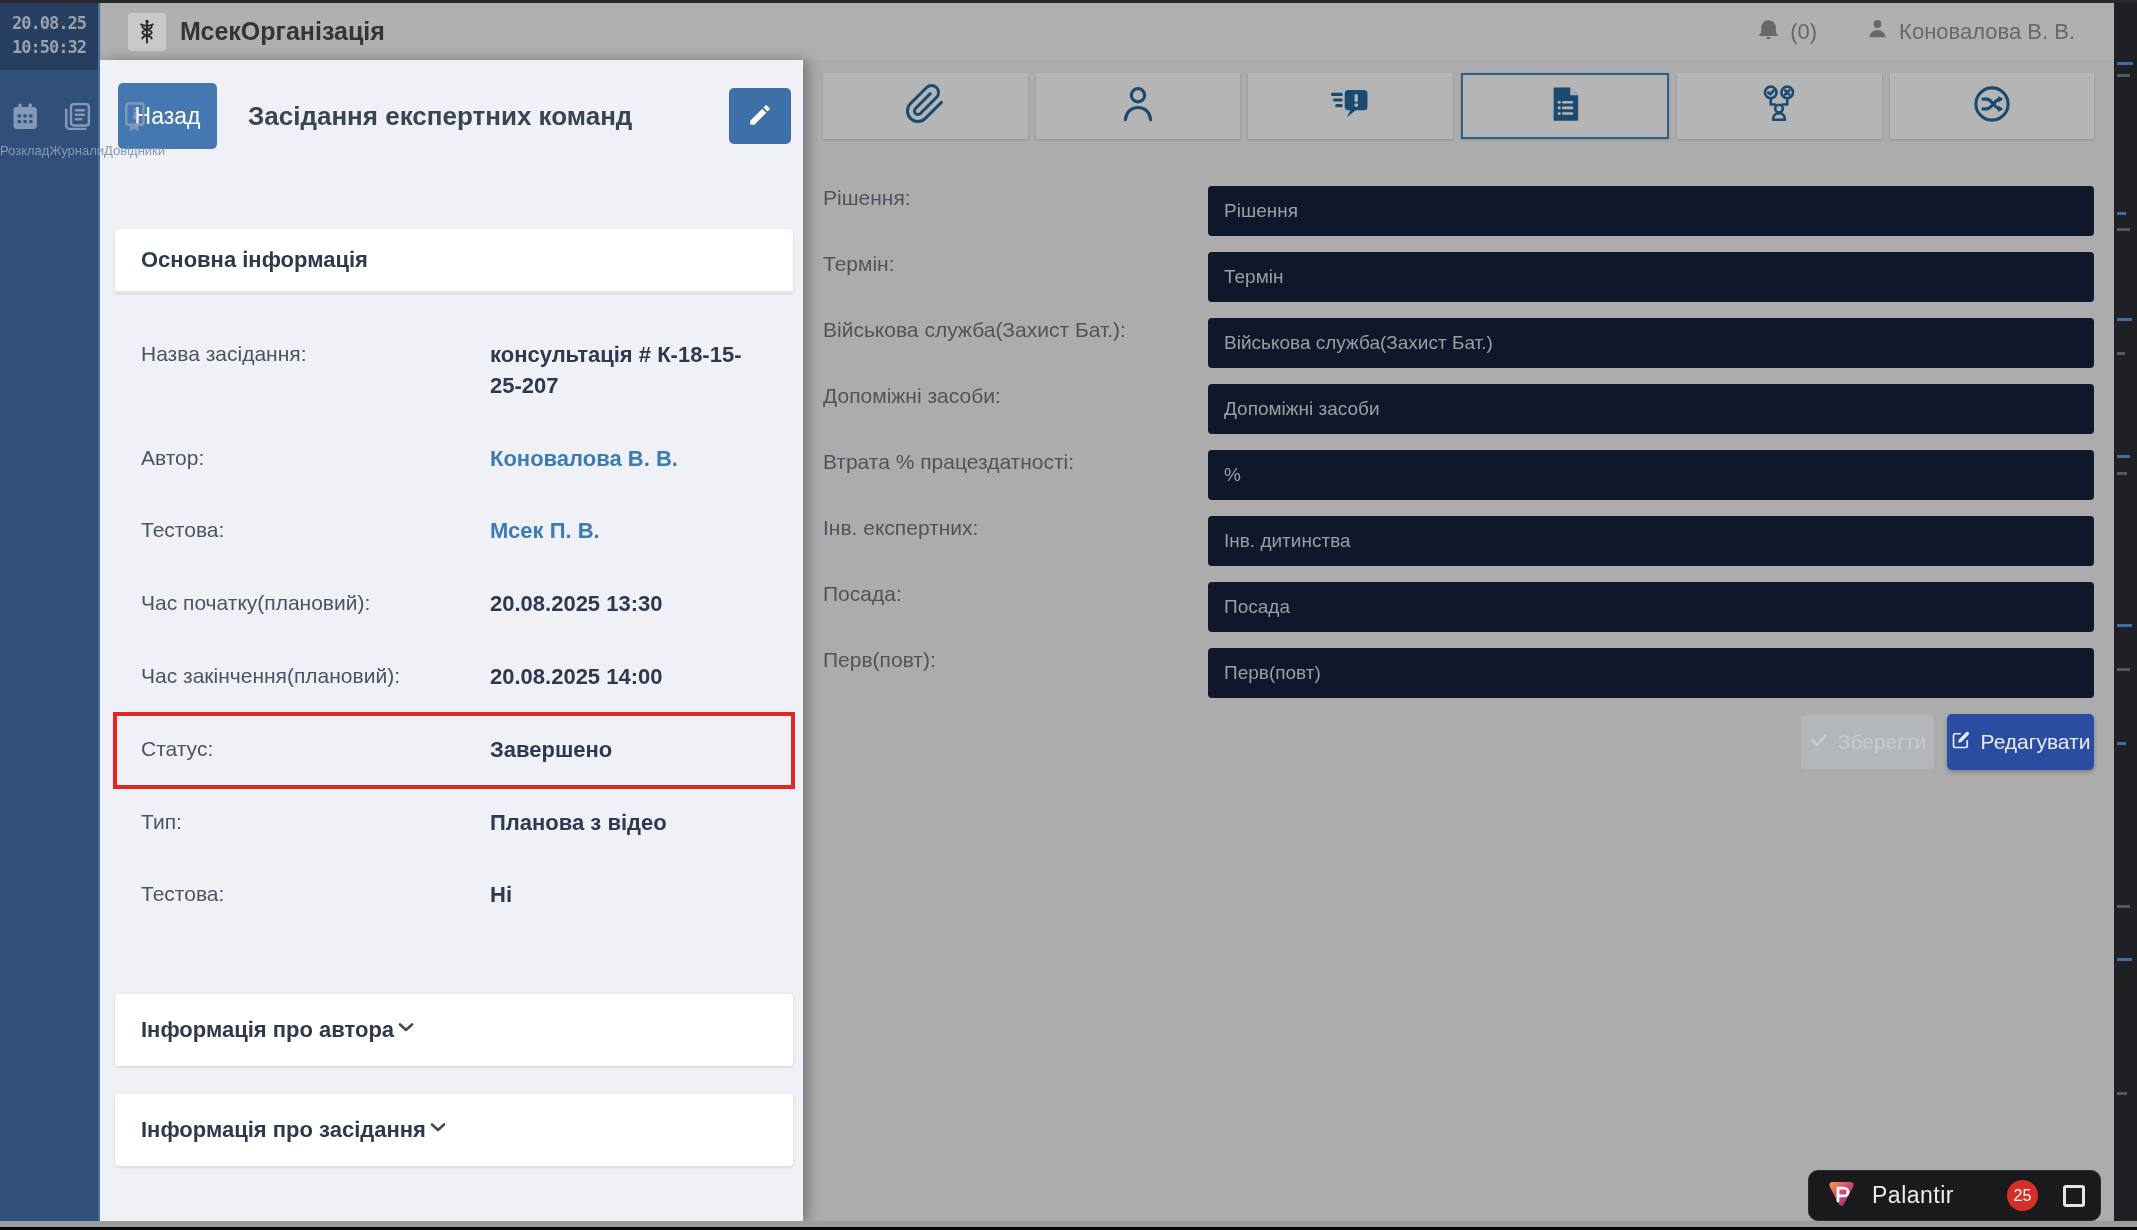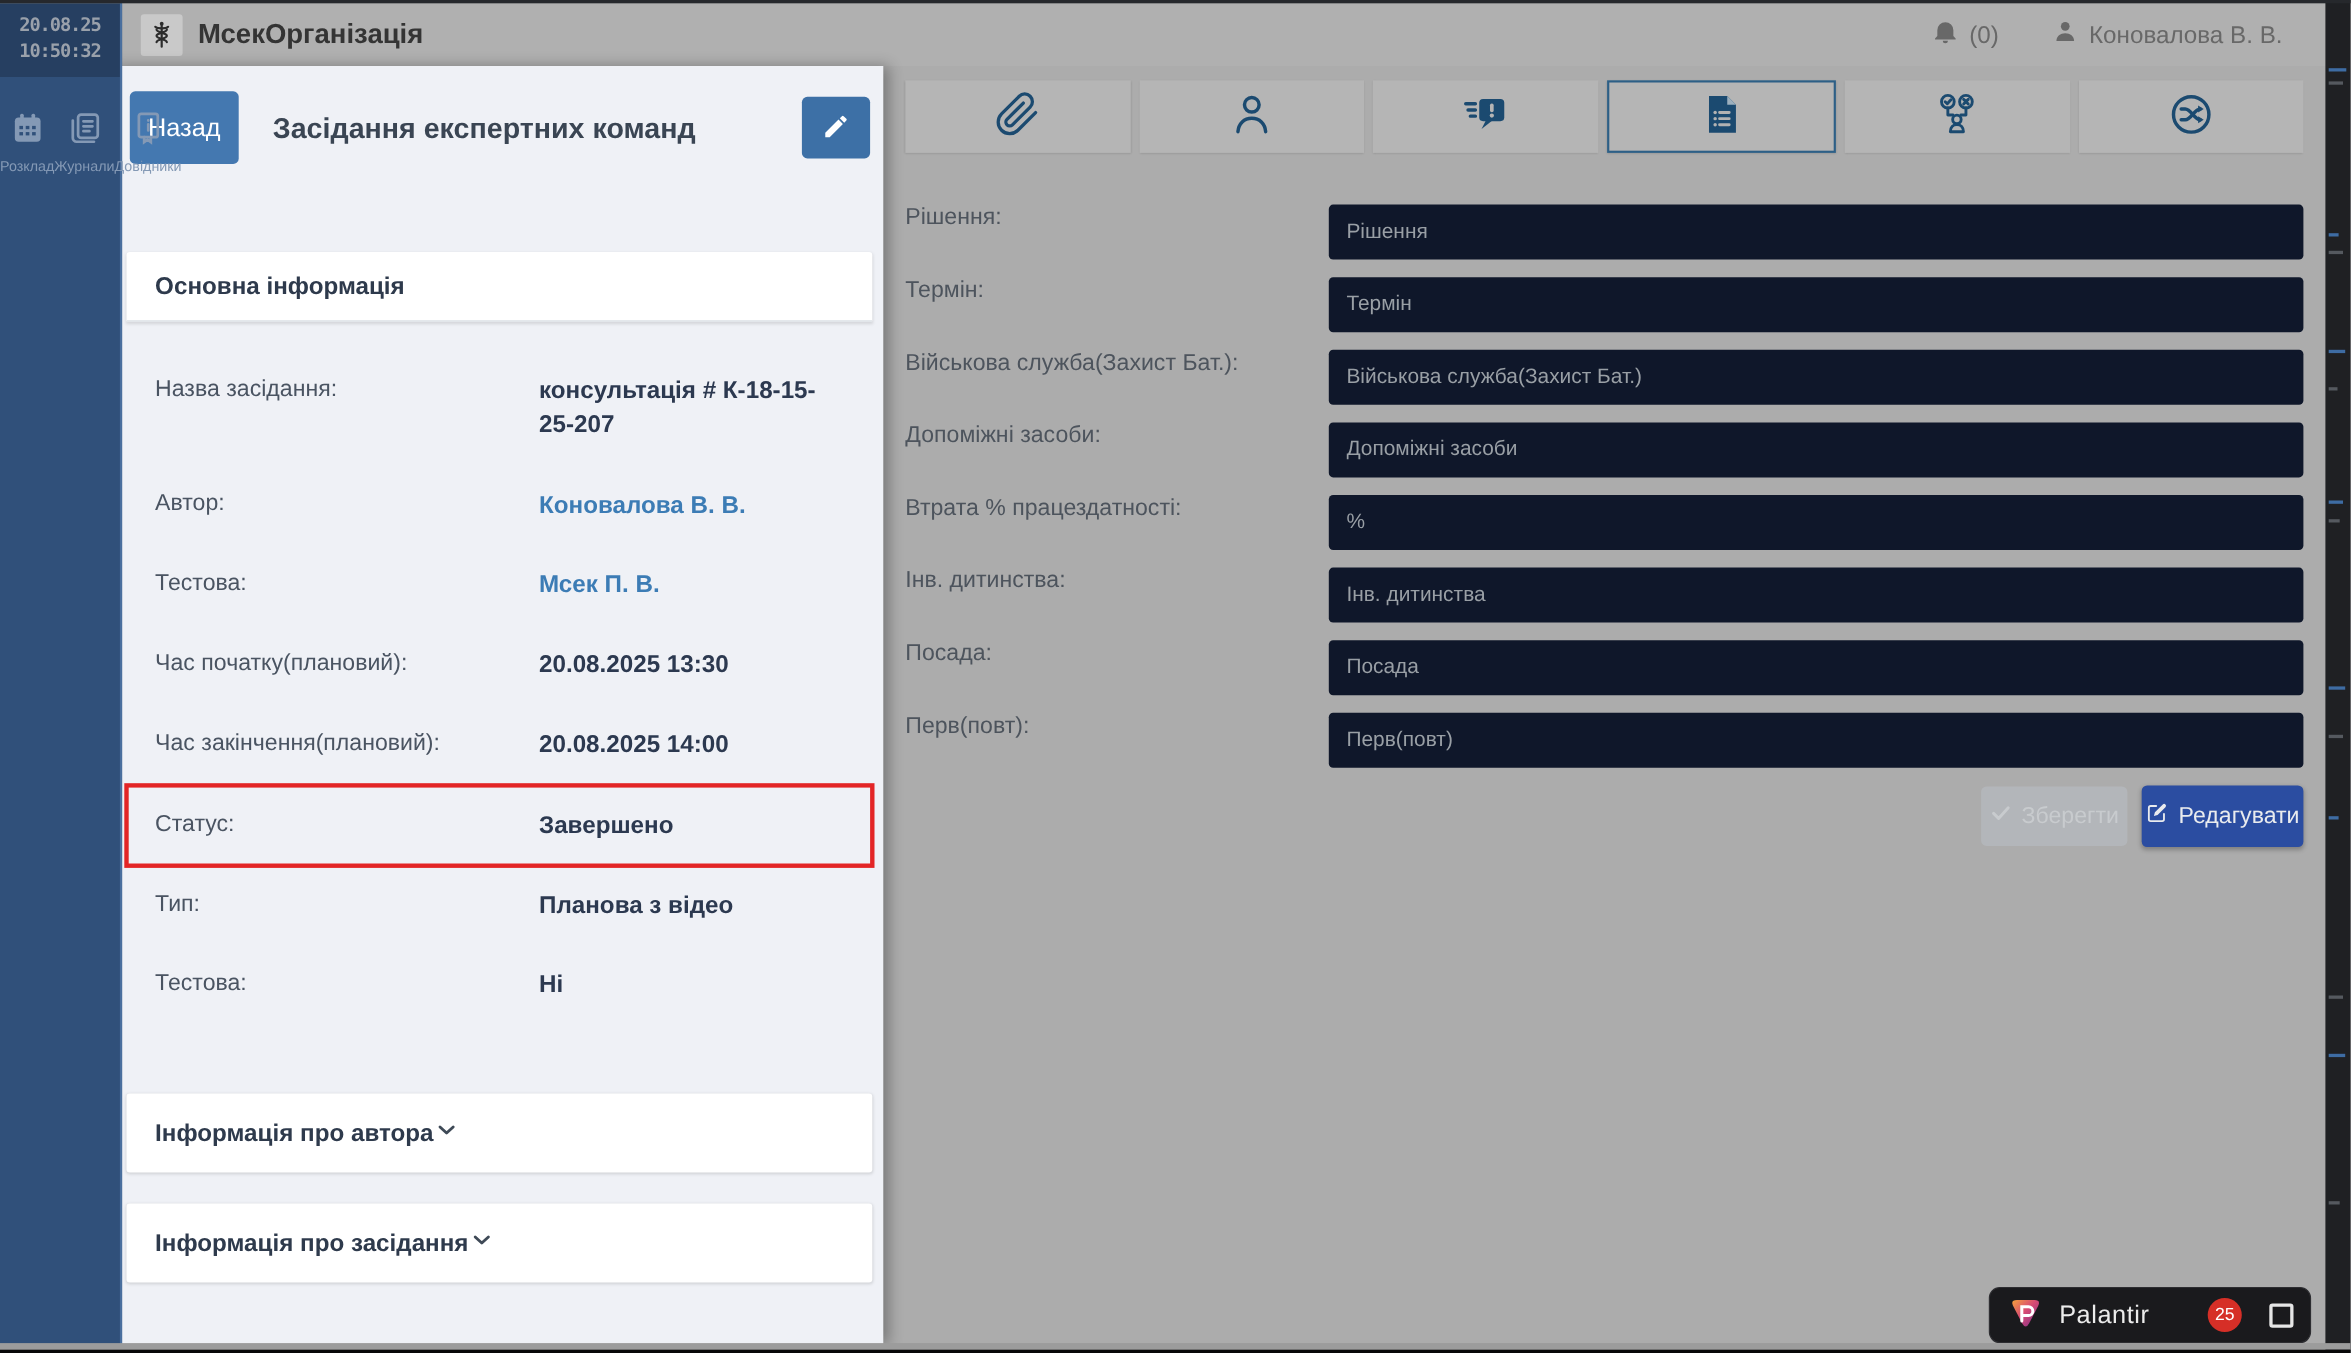--- a/index.html
+++ b/index.html
@@ -7,21 +7,21 @@
   body {
     position:relative; overflow:hidden;
     font-family:"Liberation Sans", sans-serif;
     background:#ababab;
   }
   .topline  { position:absolute; top:0; left:0; right:0; height:3px; background:#26282c; z-index:60; }
   .bottomline{ position:absolute; bottom:0; left:0; right:0; height:3px; background:#070708; z-index:60; }
   .bottomstrip{ position:absolute; bottom:3px; left:0; right:0; height:6px; background:#9c9c9c; z-index:55; }
 
   
-  .sidebar { position:absolute; left:0; top:3px; width:111px; height:1219px; background:#30507a; z-index:30;
+  .sidebar { position:absolute; left:0; top:3px; width:100px; height:1219px; background:#30507a; z-index:30;
              border-right:2px solid #4a6f9e; }
   .clock { padding:9px 0 10px; background:rgba(10,14,20,.24); text-align:center;
            font-family:"DejaVu Sans Mono", monospace; font-weight:bold; font-size:17px;
            color:#9aa1ab; line-height:1.4; letter-spacing:-1px; }
   .side-nav { margin-top:30px; display:flex; flex-direction:row; align-items:center; }
   .side-item { display:flex; flex-direction:column; align-items:center; gap:7px; color:#8499b5;
                font-size:13px; cursor:pointer; width:100%; }
   .side-item svg { width:33px; height:33px; }
 
   
@@ -360,21 +360,21 @@
     </div>
     <div class="frow">
       <span class="flabel">Допоміжні засоби:</span>
       <input class="finput" placeholder="Допоміжні засоби" style="">
     </div>
     <div class="frow">
       <span class="flabel">Втрата % працездатності:</span>
       <input class="finput" placeholder="%" style="">
     </div>
     <div class="frow">
-      <span class="flabel">Інв. дитинства:</span>
+      <span class="flabel">Інв. експертних:</span>
       <input class="finput" placeholder="Інв. дитинства" style="">
     </div>
     <div class="frow">
       <span class="flabel">Посада:</span>
       <input class="finput" placeholder="Посада" style="">
     </div>
     <div class="frow">
       <span class="flabel">Перв(повт):</span>
       <input class="finput" placeholder="Перв(повт)" style="">
     </div>

